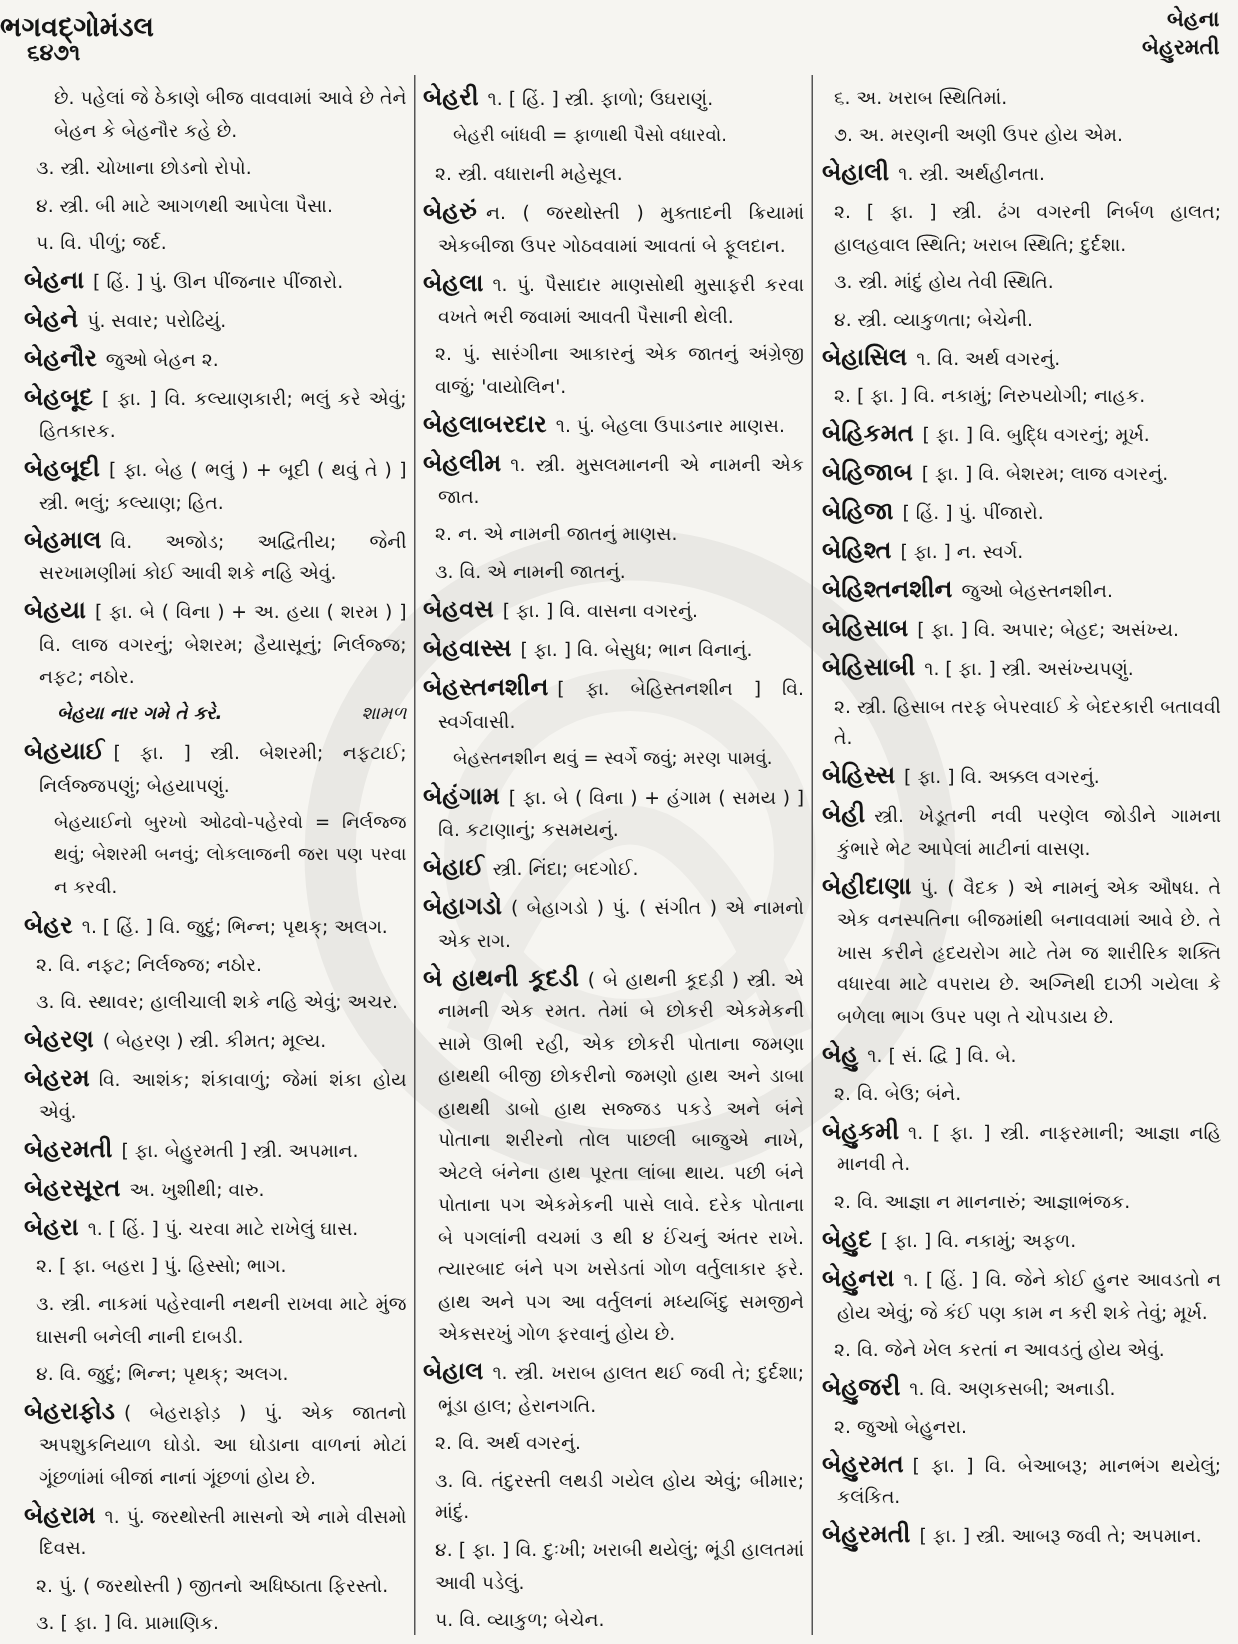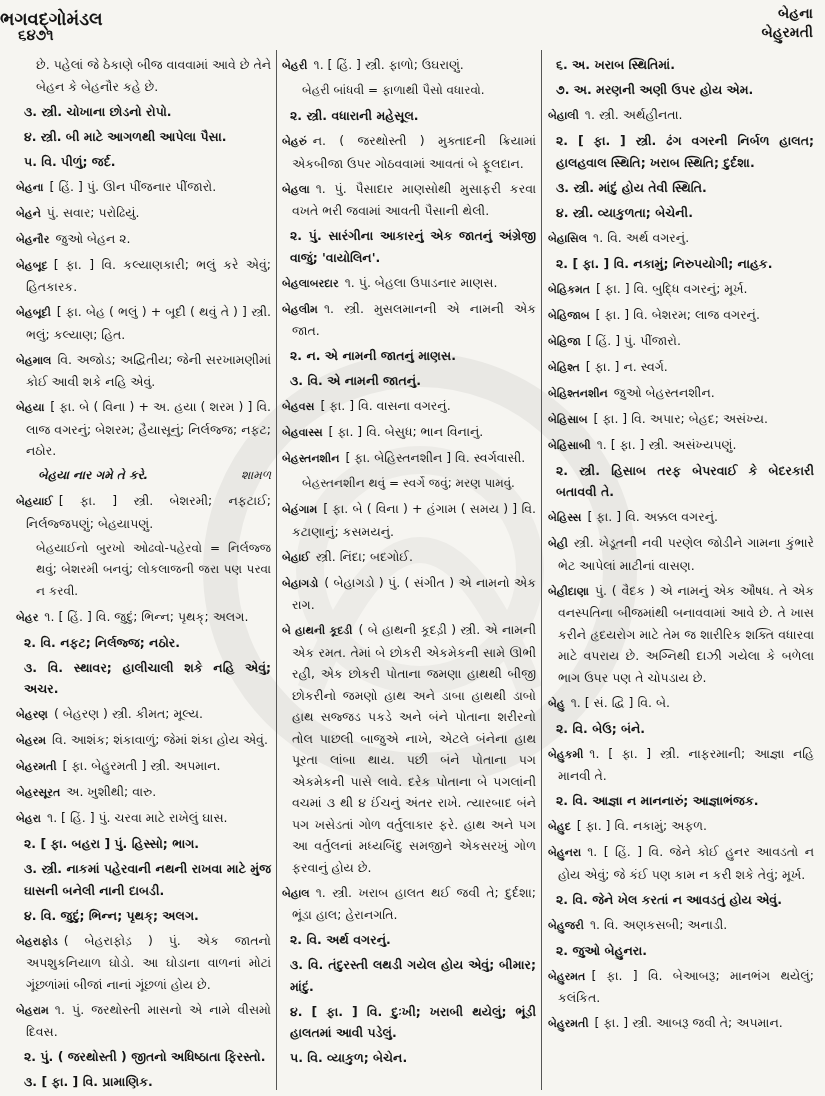--- a/index.html
+++ b/index.html
@@ -13,26 +13,26 @@
   .page-number { position: absolute; left: 18px; top: 8px; font-size: 15px; font-weight: bold; margin-top: 18px; }
   .running-title { position: absolute; left: 0; width: 825px; top: 8px; text-align: left; font-size: 18px; font-weight: bold; }
   .guide { position: absolute; right: 12px; top: 4px; text-align: right; font-size: 14px; font-weight: bold; line-height: 19px; }
   .rule { position: absolute; top: 50px; width: 1px; height: 1040px; background: #555; }
   .column { position: absolute; top: 54px; font-size: 12.5px; line-height: 21.5px; text-align: justify; }
   .col1 { left: 16px; width: 255px; }
   .col2 { left: 282px; width: 254px; }
   .col3 { left: 548px; width: 266px; }
   .p { margin: 0 0 3.5px 0; }
   .p.entry { text-indent: -10px; padding-left: 10px; }
-  .p.sense { padding-left: 8px; font-weight: bold; }
+  .p.sense { padding-left: 8px; }
   .p.cont { padding-left: 8px; margin-left: 12px; }
   .p.example { padding-left: 20px; font-size: 12px; }
   .p.quote { padding-left: 22px; font-weight: bold; font-size: 12px; font-style: italic; }
   .attribution { float: right; font-weight: normal; }
-  .hw { font-weight: bold; font-size: 11px; margin-right: 6px; }
+  .hw { font-weight: bold; font-size: 16px; margin-right: 6px; }
 </style>
 </head>
 <body>
 
 <svg class="watermark" viewBox="0 0 460 480">
   <circle cx="230" cy="240" r="200" fill="none" stroke="#e9e8e4" stroke-width="34"></circle>
   <circle cx="230" cy="240" r="110" fill="none" stroke="#ecebe7" stroke-width="28"></circle>
   <path d="M120 360 Q230 80 340 360" fill="none" stroke="#ecebe7" stroke-width="26"></path>
 </svg>
 

